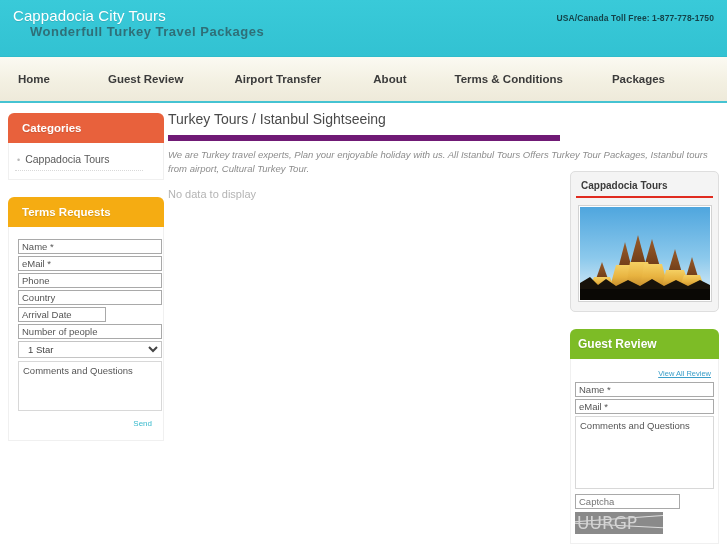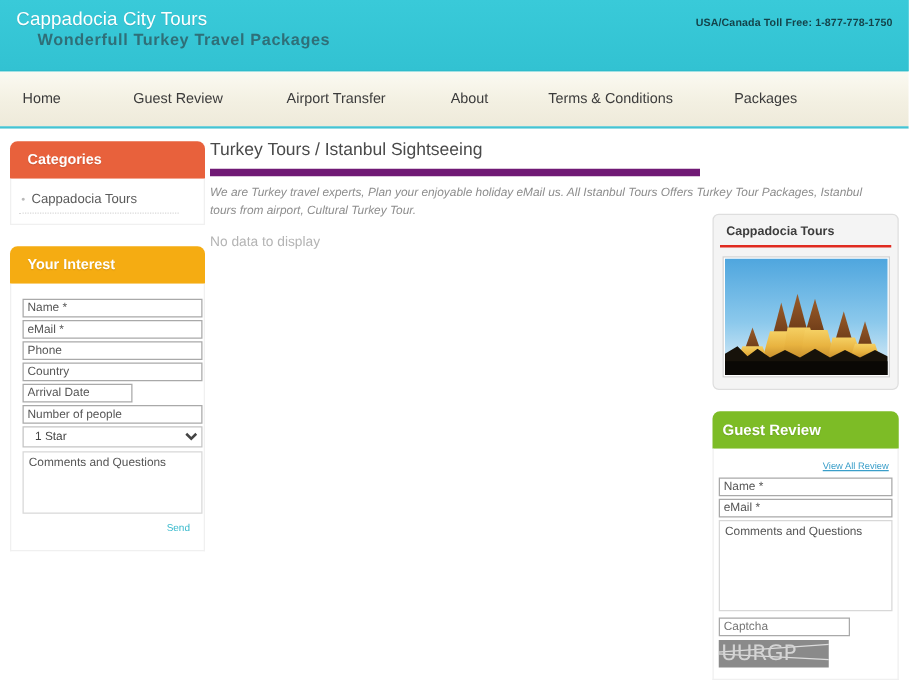--- a/index.html
+++ b/index.html
@@ -54,20 +54,21 @@
     display: flex;
     align-items: center;
     padding-left: 18px;
   }
   .nav-item {
     font-size: 11.5px;
     color: #3b3b3b;
     text-decoration: none;
     white-space: nowrap;
     cursor: pointer;
+    font-weight: bold;
   }
   .nav-gap-1 { width: 58px; }
   .nav-gap-2 { width: 51px; }
   .nav-gap-3 { width: 52px; }
   .nav-gap-4 { width: 48px; }
   .nav-gap-5 { width: 49px; }
 
   
   .page-body {
     position: relative;
@@ -368,21 +369,21 @@
             <a class="cat-link">Cappadocia Tours</a>
           </li>
         </ul>
       </div>
     </div>
 
     <div style="height:17px"></div>
 
     <div>
       <div class="panel-head requests">
-        <span>Your Interest</span>
+        <span>Terms Requests</span>
       </div>
       <div class="panel-body">
         <div class="req-form">
           <input class="txt-input" type="text" placeholder="Name *" style="">
           <input class="txt-input" type="text" placeholder="eMail *" style="">
           <input class="txt-input" type="text" placeholder="Phone" style="">
           <input class="txt-input" type="text" placeholder="Country" style="">
           <input class="txt-input short" type="text" placeholder="Arrival Date" style="">
           <input class="txt-input" type="text" placeholder="Number of people" style="">
           <select class="sel-input">
@@ -393,21 +394,21 @@
             <a class="send-link">Send</a>
           </div>
         </div>
       </div>
     </div>
 
   </aside>
 
   <main class="content-main">
     <h1 class="content-title">Turkey Tours / Istanbul Sightseeing</h1>
-    <p class="content-intro">We are Turkey travel experts, Plan your enjoyable holiday eMail us. All Istanbul Tours Offers Turkey Tour Packages, Istanbul tours from airport, Cultural Turkey Tour.</p>
+    <p class="content-intro">We are Turkey travel experts, Plan your enjoyable holiday with us. All Istanbul Tours Offers Turkey Tour Packages, Istanbul tours from airport, Cultural Turkey Tour.</p>
     <div class="no-data">No data to display</div>
   </main>
 
   <aside class="sidebar-right">
 
     <div class="widget-tours">
       <div class="widget-tours-head">Cappadocia Tours</div>
       <div class="tour-photo">
         <div class="tour-photo-inner">
           <svg width="132" height="95" viewBox="0 0 132 95">

